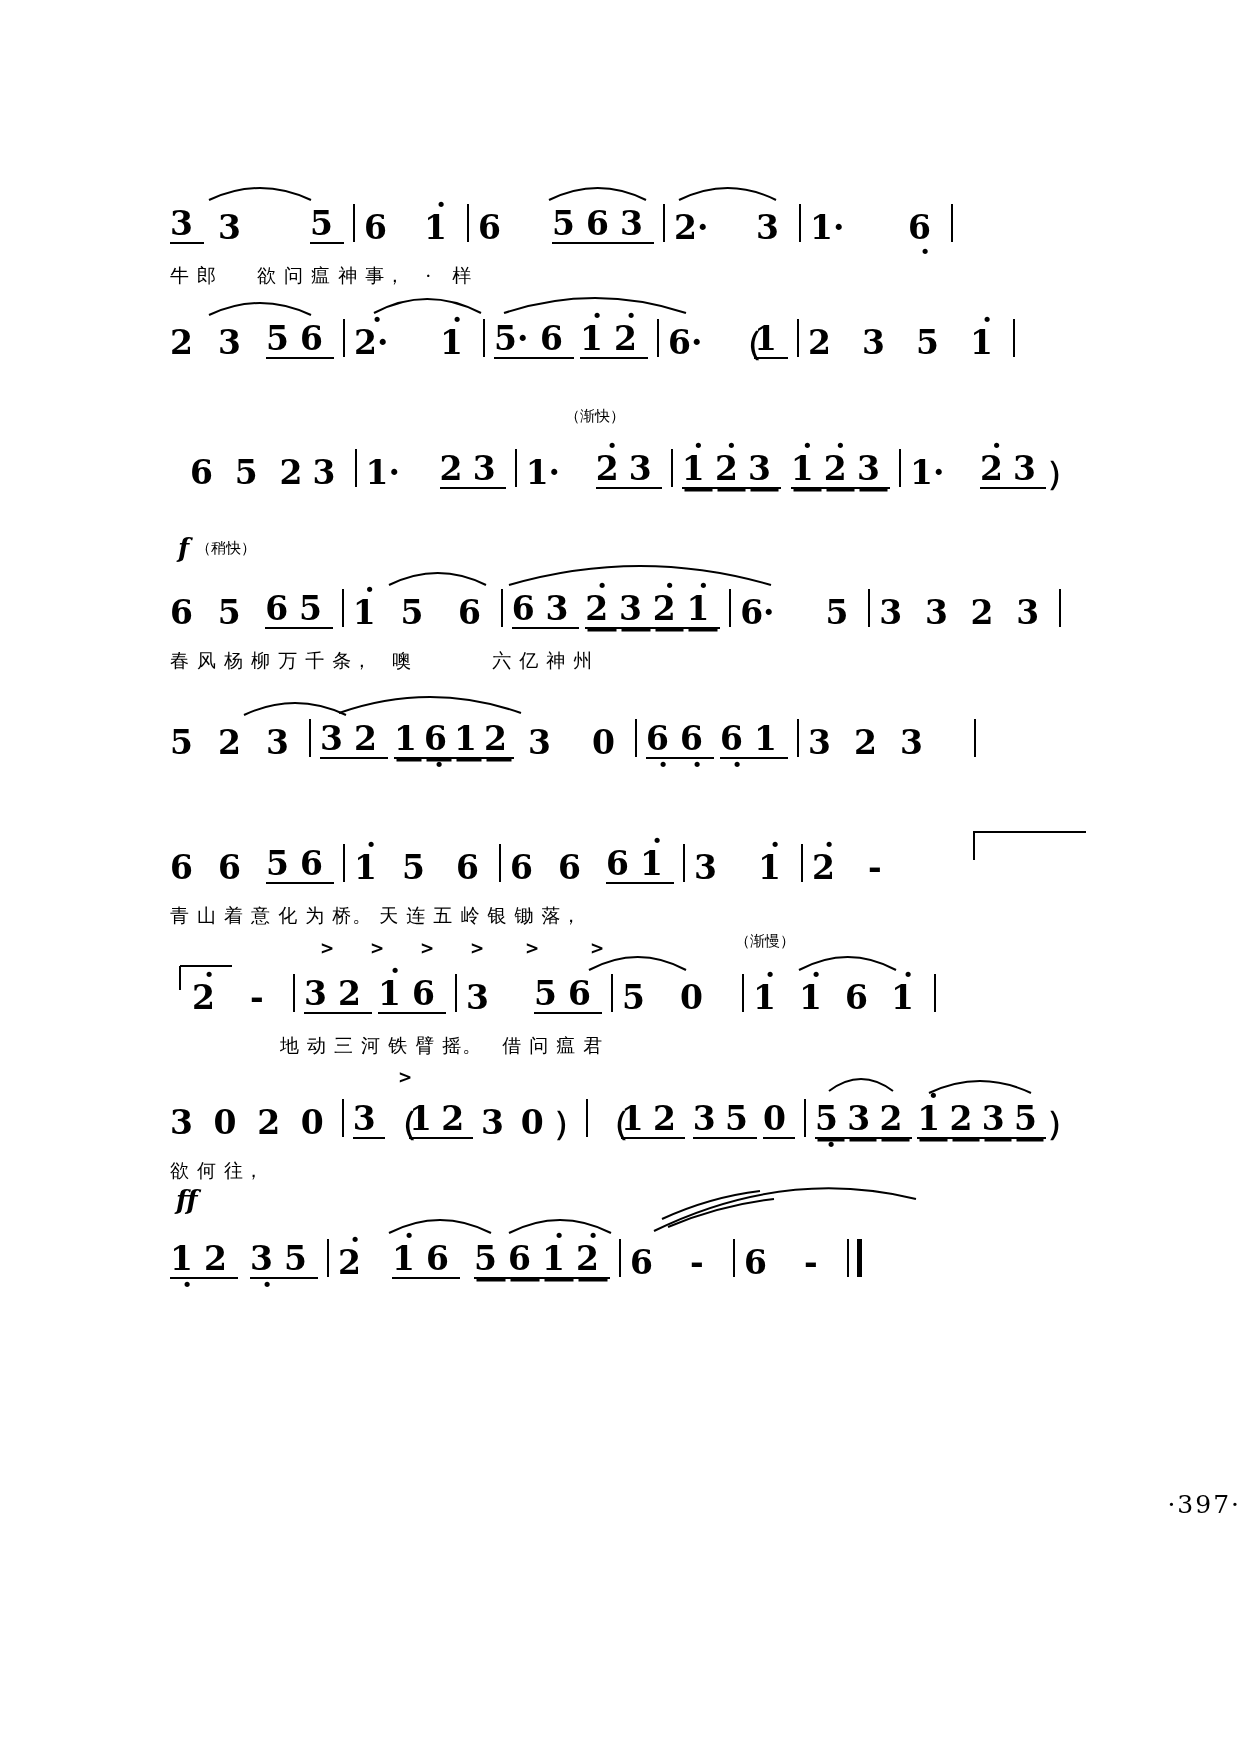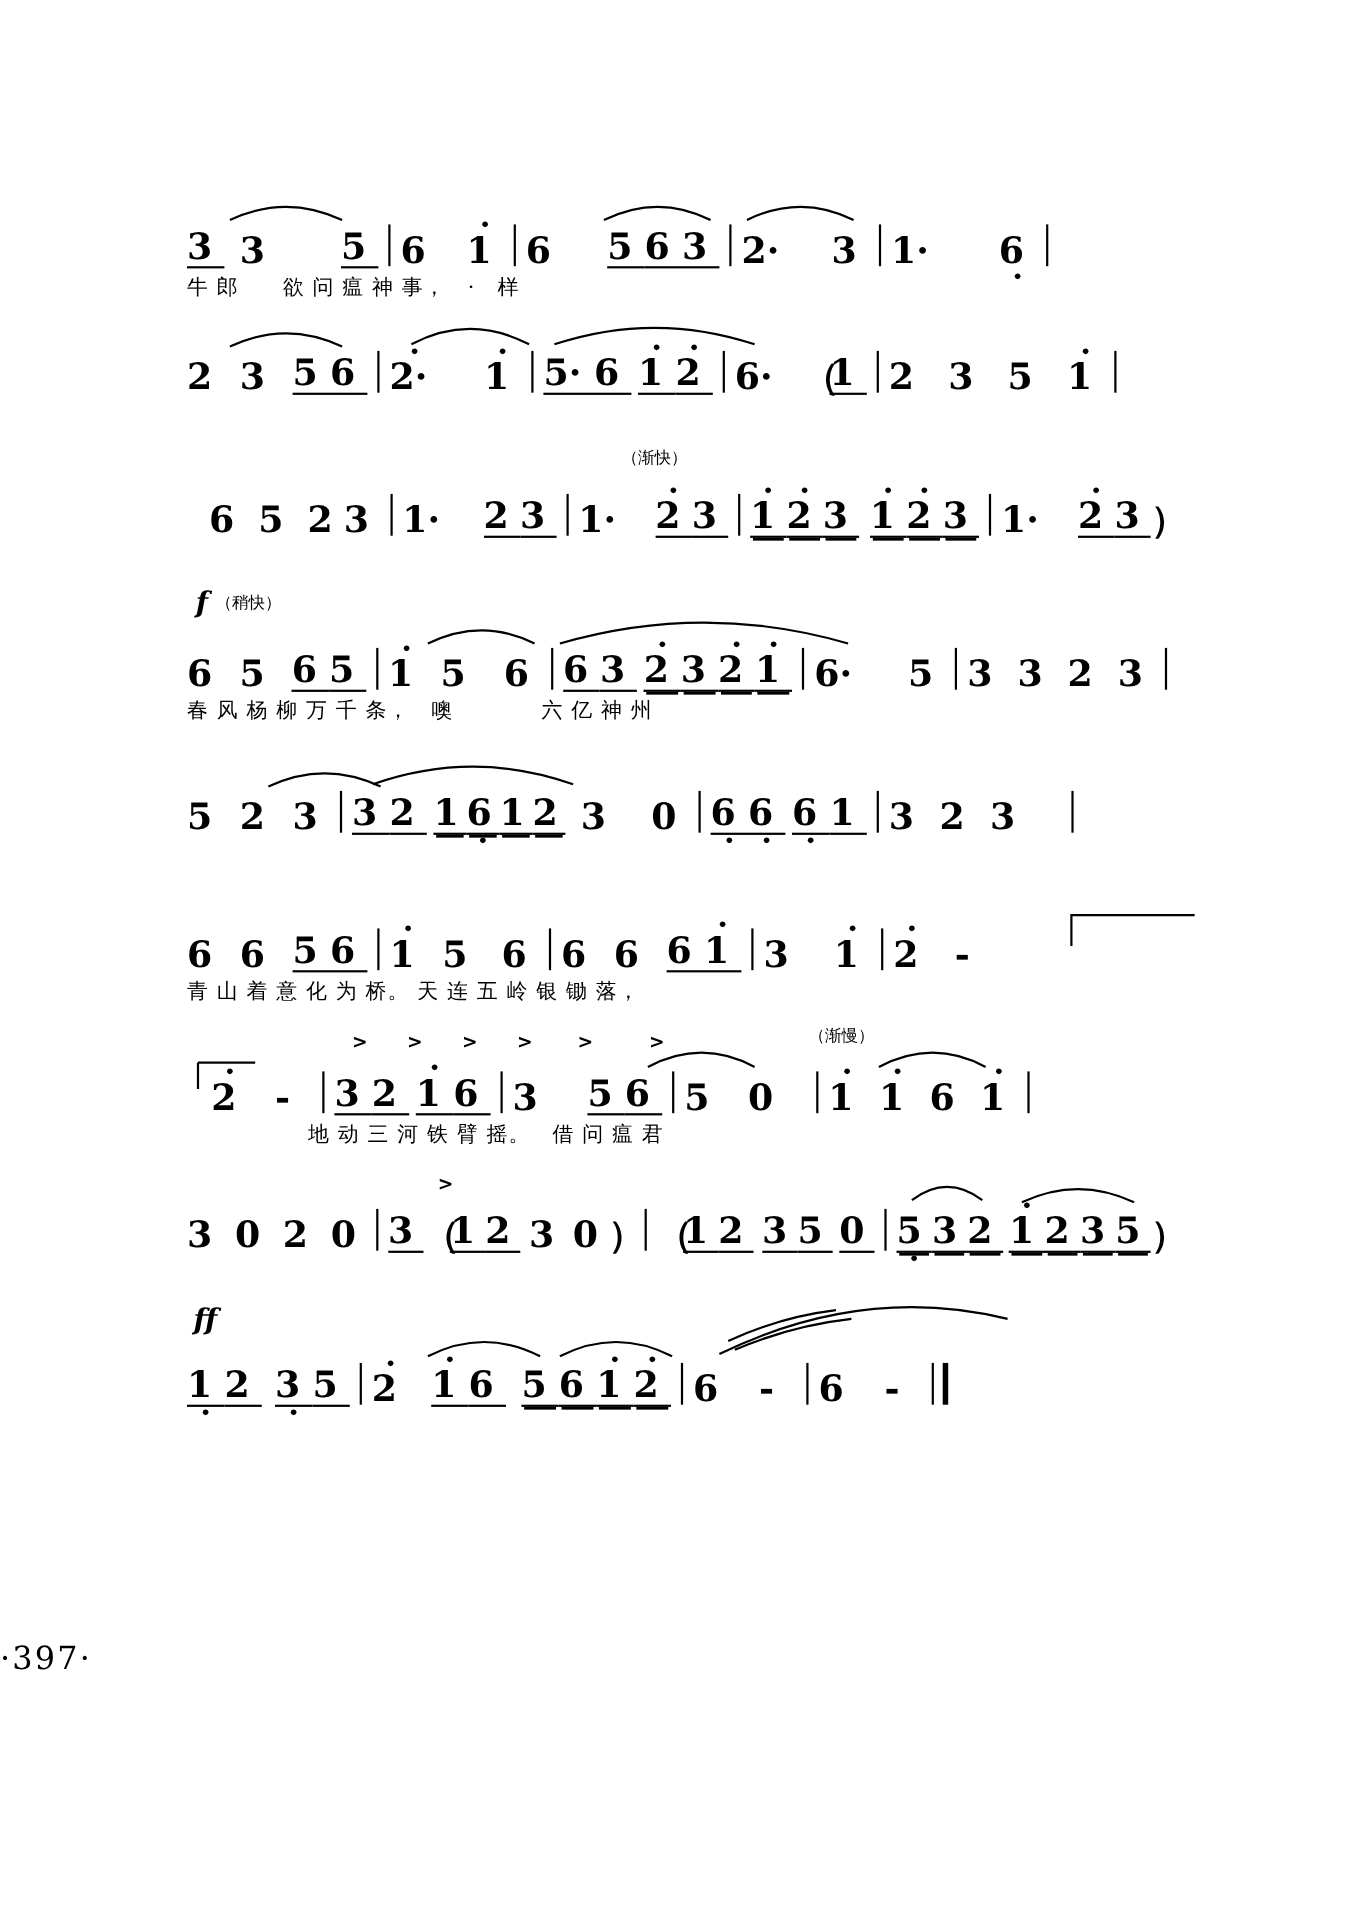--- a/index.html
+++ b/index.html
@@ -38,21 +38,21 @@
     white-space: pre;
   }
   .lyrics {
     display: flex;
     align-items: flex-start;
     height: 40px;
     font-family: "DejaVu Serif", serif;
     font-size: 19px;
     letter-spacing: 1px;
     white-space: pre;
-    margin-top: 4px;
+    margin-top: 19px;
   }
   
   .n {
     position: relative;
     display: inline-block;
     font-size: 33px;
     font-weight: bold;
     line-height: 1;
   }
   
@@ -115,22 +115,22 @@
   }
   .accent {
     position: absolute;
     font-size: 17px;
     font-weight: bold;
     font-family: "DejaVu Sans", sans-serif;
   }
   .pagenum {
     position: absolute;
     left: 0; right: 0;
-    text-align: left;
-    font-size: 29px;
+    text-align: right;
+    font-size: 25px;
     font-family: "DejaVu Serif", serif;
     letter-spacing: 2px;
   }
 </style>
 </head>
 <body>
 
 <div class="page">
 
   <div class="system" style="top:190px;">
@@ -405,20 +405,21 @@
       <span class="bar"></span>
       <span class="n oct-dn u2" style="width:34px;">5</span>
       <span class="n u2" style="width:34px;">3</span>
       <span class="n u2" style="width:34px;">2</span><span class="sp" style="width:6px;"></span>
       <span class="n oct-up u2" style="width:34px;">1</span>
       <span class="n u2" style="width:34px;">2</span>
       <span class="n u2" style="width:34px;">3</span>
       <span class="n u2" style="width:34px;">5</span>
       <span class="n" style="width:24px;">）</span>
     </div>
+    <div class="lyrics">欲 何 往，</div>
   </div>
 
   <div class="system" style="top:1225px;">
     <div class="dyn" style="left:6px; top:-40px;">ff</div>
     <svg class="slur" style="left:215px; top:-16px;" width="110" height="28">
       <path d="M4,24 Q55,-2 106,24" stroke="#000" stroke-width="2" fill="none"></path>
     </svg>
     <svg class="slur" style="left:335px; top:-16px;" width="110" height="28">
       <path d="M4,24 Q55,-2 106,24" stroke="#000" stroke-width="2" fill="none"></path>
     </svg>

